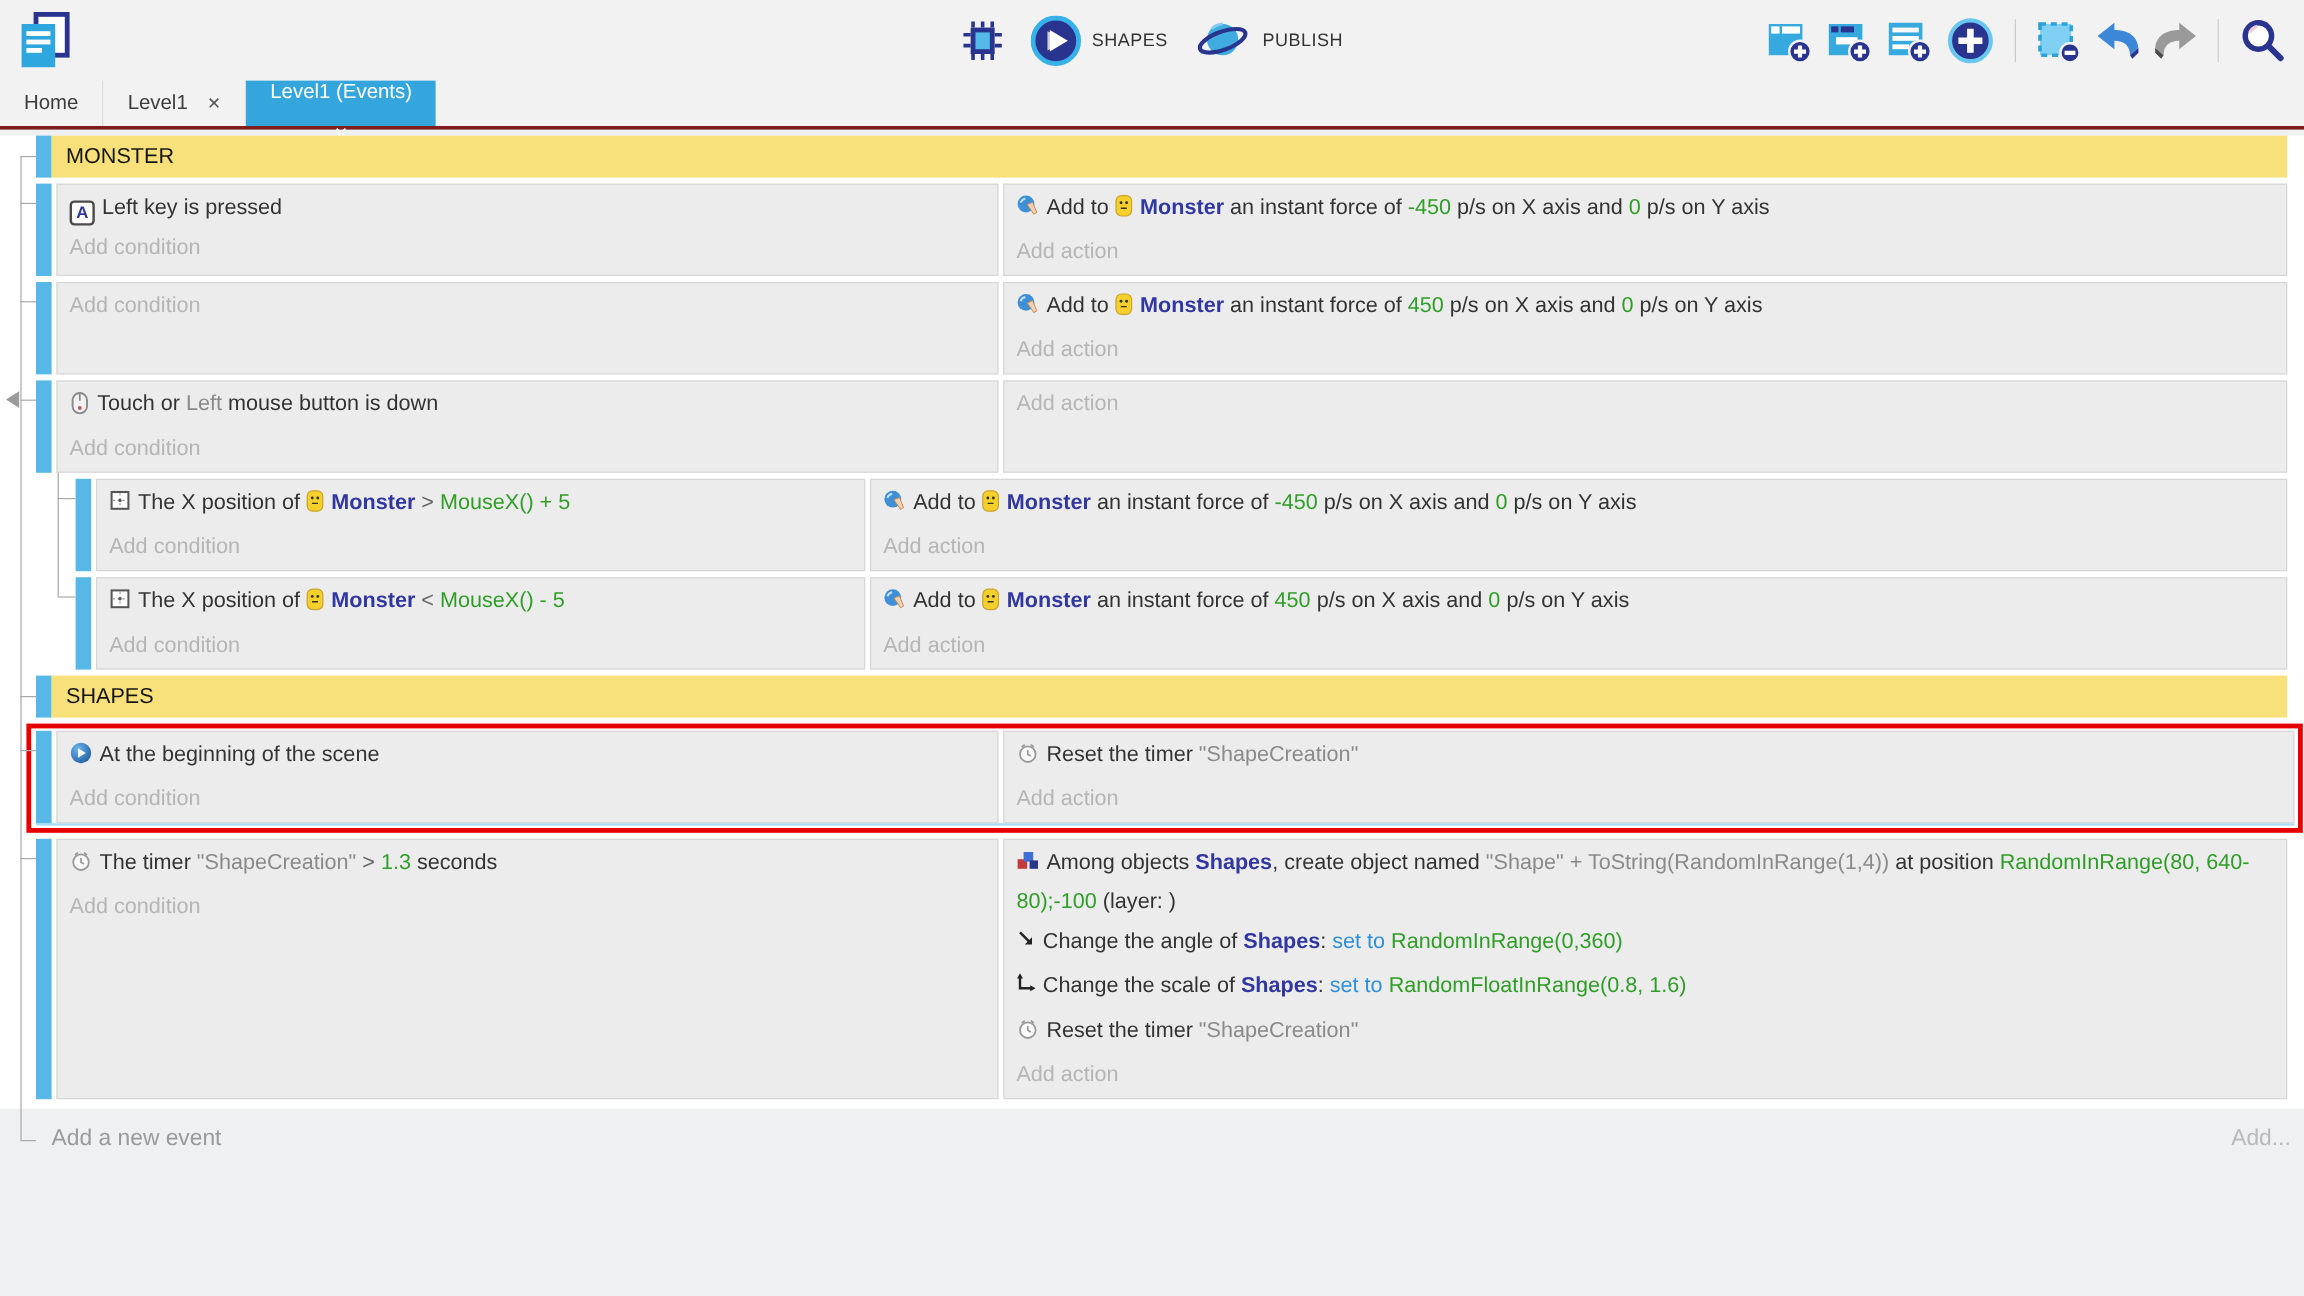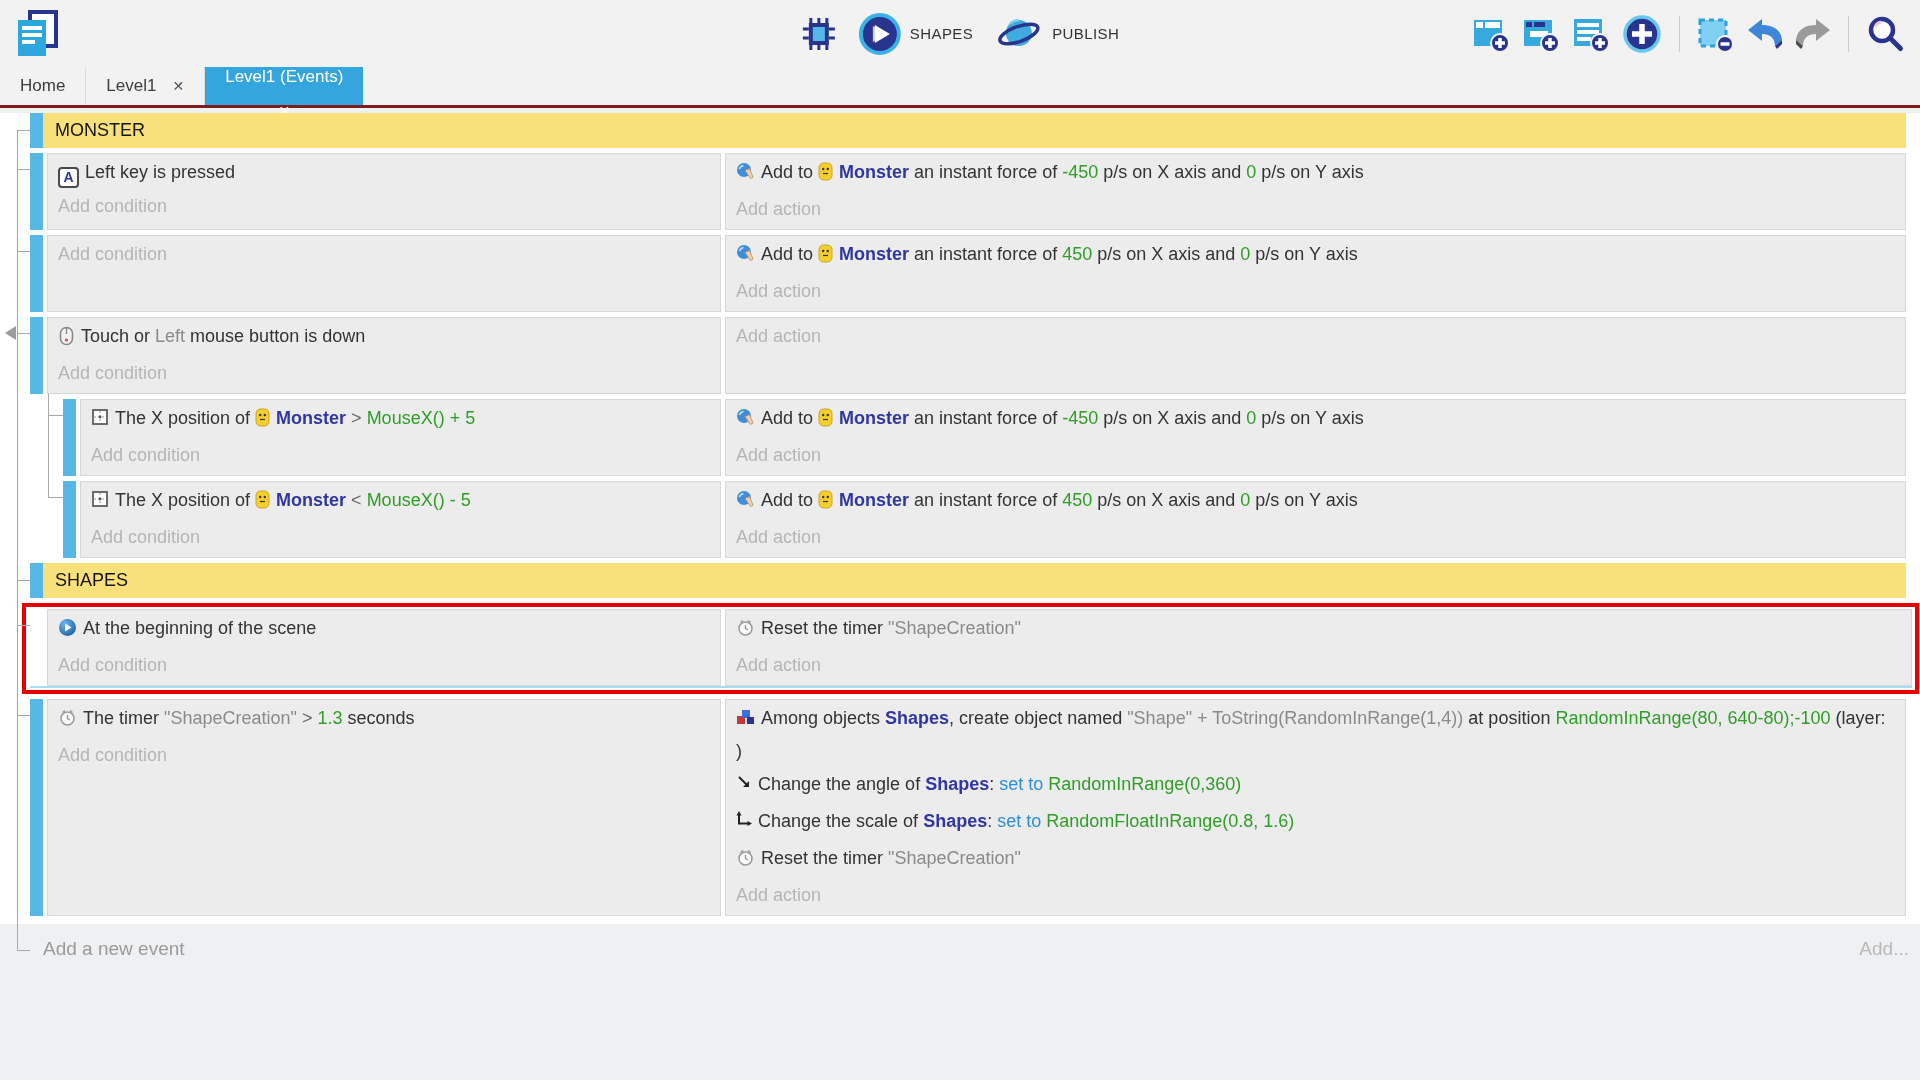--- a/index.html
+++ b/index.html
@@ -23,36 +23,36 @@
 
   
   #canvas { position:relative; }
   .sheet { background:#fff; padding:0 0 8px 0; }
   .grow { display:flex; margin:5px 14px 0 30px; height:35px; cursor:pointer; }
   .bar { width:13px; background:#57b8e8; flex:none; }
   .ghead { flex:1; background:#f8e17a; display:flex; align-items:center; padding-left:12px; font-size:18px; color:#141414; }
   .row { display:flex; gap:4px; margin:5px 14px 0 30px; cursor:pointer; }
   .row.sub { margin-left:63px; }
   .cell { background:#ececec; border:1px solid #d7d7d7; padding:2px 0 3px 0; }
-  .cond { width:674px; flex:none; }
+  .cond { width:785px; flex:none; }
   .row.sub .cond { width:641px; }
   .act { flex:1; }
   .ln { line-height:29px; padding:2px 10px; font-size:18px; color:#333; }
   .ln .ic { display:inline-block; vertical-align:-4px; margin-right:6px; }
   .ln .ic svg { display:inline-block; vertical-align:top; }
   .ph { color:#b5b5b5; }
   .sg-text { color:#333; }
   .sg-object { color:#3137a0; font-weight:bold; }
   .sg-expr { color:#2f9e27; }
   .sg-param { color:#8a8a8a; }
   .sg-link { color:#2e8fd8;margin-top:37px; }
   .sg-op { color:#666; }
   .ic-keyboard-key { width:21px; height:21px; border:2px solid #4a4a4a; border-radius:4px; background:#fdfdfd; color:#2d3a96; font-weight:bold; font-size:14px; line-height:17px; text-align:center; }
   .hl { border:4px solid #e80000; margin:5px 1px 0 22px; padding:2px 3px 2px 0; background:#fff; }
-  .hl .row { margin:0 0 0 4px; border-bottom:2px solid #a5def5;align-items:flex-end; }
+  .hl .row { margin:0 0 0 4px; border-bottom:2px solid #a5def5; }
 
   
   .tl { position:absolute; background:#a9a9a9; }
   .tri { position:absolute; width:0; height:0; border-top:7px solid transparent; border-bottom:7px solid transparent; border-right:11px solid #9b9b9b; }
 
   
   .footer { display:flex; justify-content:space-between; align-items:center; padding:14px 11px 0 43px; font-size:19px; color:#9a9a9a; position:relative; }
   .footer-add, .footer-more { cursor:pointer; }
   .footer-more { color:#b9b9b9; }
 </style>

